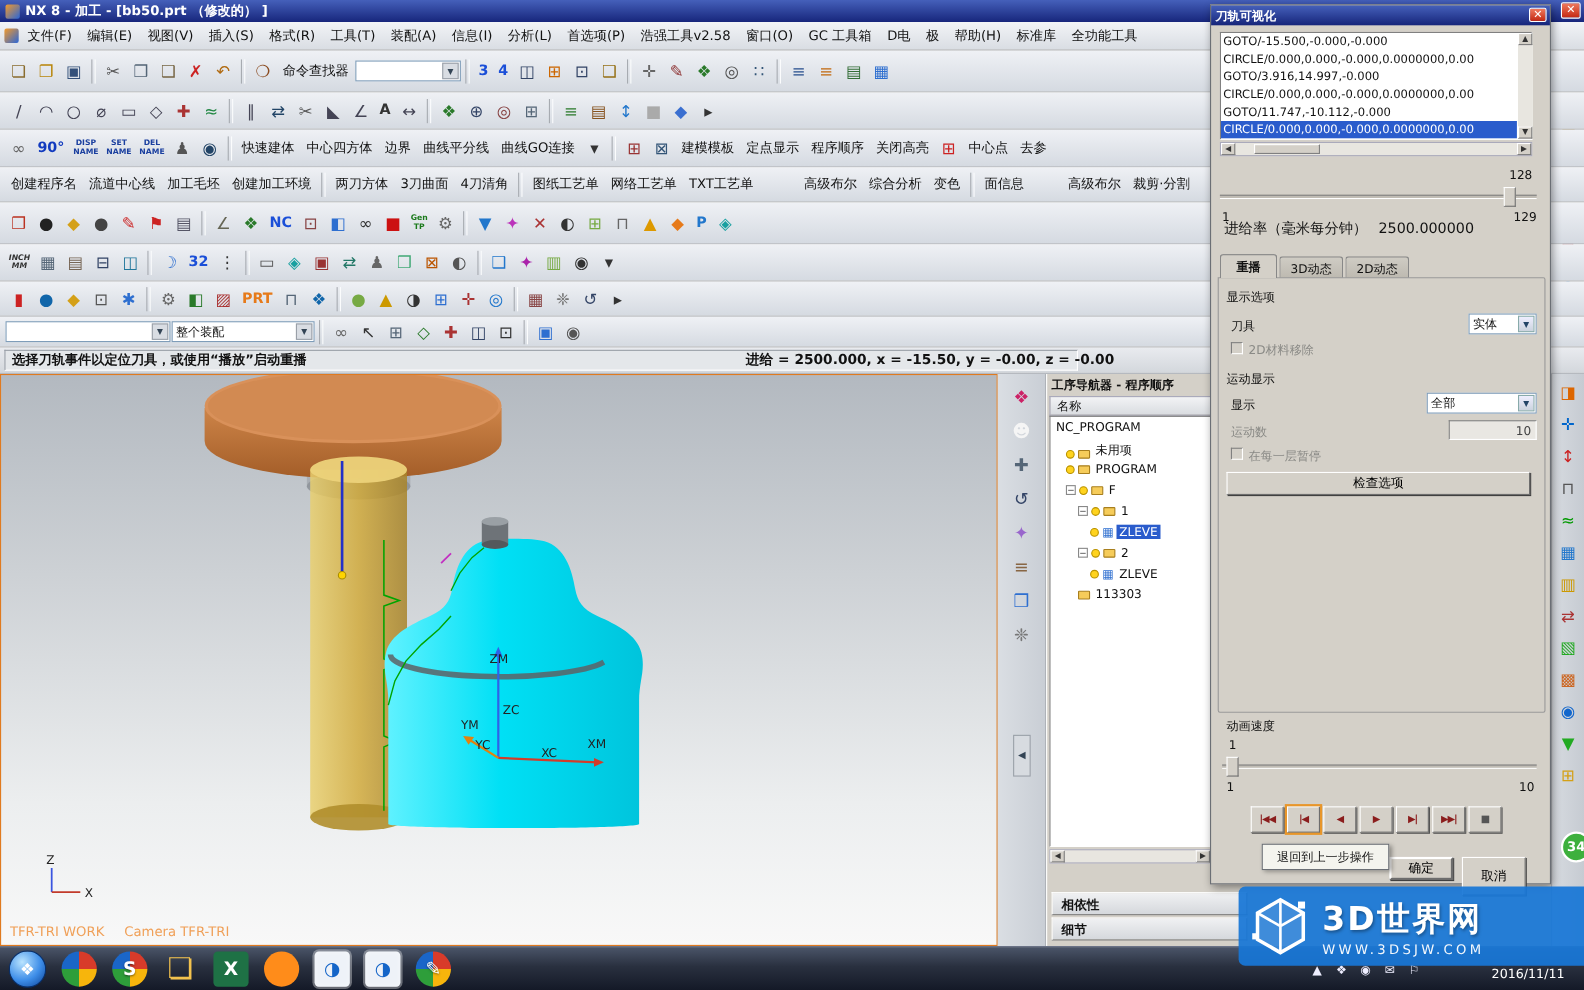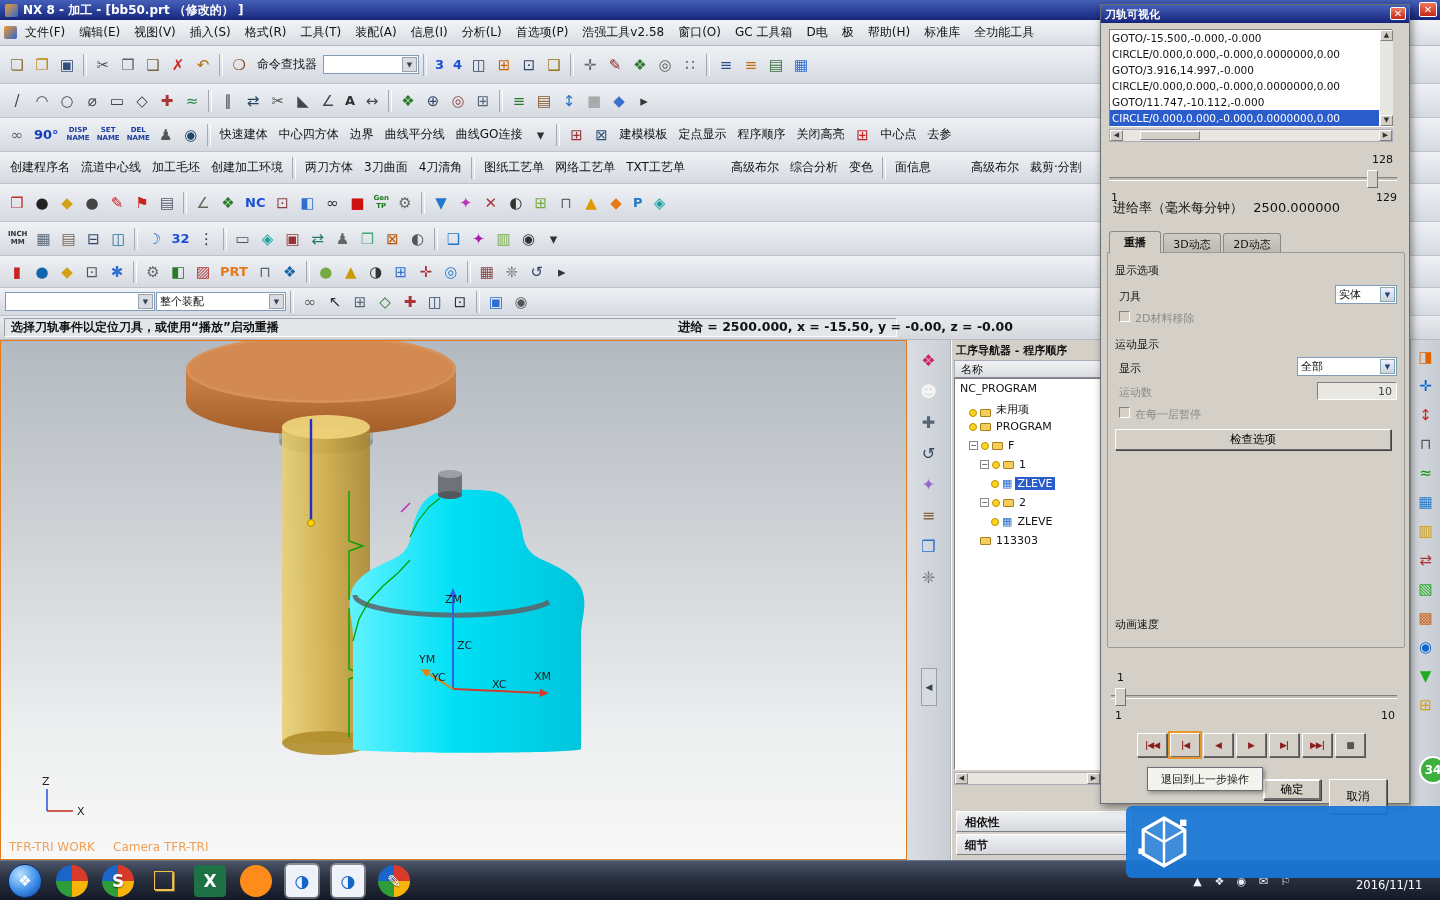--- a/index.html
+++ b/index.html
@@ -17,21 +17,21 @@
 .ticon{width:24px;height:24px;display:inline-flex;align-items:center;justify-content:center;font-size:15px;flex:0 0 auto}
 .tsep{width:4px;height:22px;border-left:1px solid #a7abb1;border-right:1px solid #fbfcfd;margin:0 3px;flex:0 0 auto}
 .tgap{flex:0 0 auto}
 .tbtn{padding:2px 5px;font-size:12px;white-space:nowrap;flex:0 0 auto}
 .tnum{padding:1px 4px;font-weight:bold;font-size:13px;flex:0 0 auto}
 .tmicro{display:inline-flex;flex-direction:column;align-items:center;font-size:7px;line-height:7.5px;font-weight:bold;padding:1px 3px;flex:0 0 auto}
 .tcombo{height:19px;background:#fff;border:1px solid #7f9db9;display:inline-flex;align-items:center;justify-content:space-between;font-size:11px;padding-left:3px;flex:0 0 auto}
 .tcombo .carr{width:15px;height:15px;margin:1px;background:#d9dde3;border:1px solid #9aa0a8;font-size:7px;display:flex;align-items:center;justify-content:center;color:#345}
 
 .promptbar{position:absolute;left:0;top:316px;width:1440px;height:24px;background:linear-gradient(#e9ebef,#d3d7dc);border-bottom:1px solid #b5b9bf;display:flex;align-items:center;z-index:4}
-.promptfield{margin-left:4px;width:893px;height:19px;background:#e4e7ea;border:1px solid #9aa0a8;border-right-color:#fff;border-bottom-color:#fff;display:flex;align-items:center;padding:0 6px;font-weight:bold;font-size:12px}
+.promptfield{margin-left:4px;width:976px;height:19px;background:#e4e7ea;border:1px solid #9aa0a8;border-right-color:#fff;border-bottom-color:#fff;display:flex;align-items:center;padding:0 6px;font-weight:bold;font-size:12px}
 .promptstatus{position:absolute;left:678px;font-weight:bold;font-size:12.5px}
 
 .viewport{position:absolute;left:0;top:340px;width:907px;height:520px;border:1px solid #e07a1f;background:linear-gradient(180deg,#b3b9c0 0%,#cdd1d5 35%,#eceeef 75%,#f8f8f8 100%);z-index:3}
 .vlab{font-size:11px;fill:#222;font-family:"DejaVu Sans",sans-serif}
 .cam{font-size:12px;fill:#f0a058;font-family:"DejaVu Sans",sans-serif}
 
 .resbar{position:absolute;left:907px;top:340px;width:44px;height:520px;background:linear-gradient(90deg,#dadee3,#c9ced5);border-right:1px solid #aeb2b8;z-index:3;display:flex;flex-direction:column;align-items:center;gap:7px;padding-top:8px}
 .resbar .ticon{font-size:16px}
 .collapsechip{width:16px;height:38px;background:#d7dbe0;border:1px solid #9aa0a8;display:flex;align-items:center;justify-content:center;font-size:9px;color:#345;margin-top:120px}
 
@@ -283,21 +283,21 @@
       <span class="ticon" style="color: rgb(170, 51, 51);">✕</span>
       <span class="ticon" style="color: rgb(51, 51, 51);">◐</span>
       <span class="ticon" style="color: rgb(119, 170, 68);">⊞</span>
       <span class="ticon" style="color: rgb(102, 102, 102);">⊓</span>
       <span class="ticon" style="color: rgb(221, 153, 0);">▲</span>
       <span class="ticon" style="color: rgb(230, 122, 26);">◆</span>
       <span class="tnum" style="color: rgb(34, 119, 204);">P</span>
       <span class="ticon" style="color: rgb(24, 160, 160);">◈</span>
     </div>
   <div class="tbrow" style="top:222px;height:34px">
-      <span class="tmicro" style="color: rgb(51, 51, 51);">
+      <span class="tmicro" style="color: rgb(51, 51, 51); font-style: italic;">
         <span>INCH</span>
         <span>MM</span>
       </span>
       <span class="ticon" style="color: rgb(85, 102, 119);">▦</span>
       <span class="ticon" style="color: rgb(119, 102, 85);">▤</span>
       <span class="ticon" style="color: rgb(51, 68, 102);">⊟</span>
       <span class="ticon" style="color: rgb(34, 119, 155);">◫</span>
       <span class="tsep"></span>
       <span class="ticon" style="color: rgb(46, 111, 208);">☽</span>
       <span class="tnum" style="color: rgb(27, 79, 216);">32</span>
@@ -591,21 +591,21 @@
     <div class="combo" style="left:196px;top:352px;width:100px">
       <span>全部</span>
       <span class="carr2">▼</span>
     </div>
     <div class="dlg-abs gray" style="left:18px;top:380px">运动数</div>
     <div class="numfield" style="left:216px;top:377px;width:80px">10</div>
     <div class="cb dis" style="left:18px;top:402px"></div>
     <div class="dlg-abs gray" style="left:34px;top:402px">在每一层暂停</div>
     <button class="btn" style="position:absolute;left:14px;top:424px;width:276px;height:21px">检查选项</button>
 
-    <div class="dlg-abs" style="left:14px;top:612px">动画速度</div>
+    <div class="dlg-abs" style="left:14px;top:648px">动画速度</div>
     <div class="dlg-abs" style="left:16px;top:666px">1</div>
     <div class="slidertrack" style="left:10px;top:690px;width:286px">
       <div class="sliderthumb" style="left:4px"></div>
     </div>
     <div class="dlg-abs" style="left:14px;top:704px">1</div>
     <div class="dlg-abs" style="right:14px;top:704px">10</div>
 
     <div id="playback" style="position:absolute;left:36px;top:728px;display:flex">
         <button class="pbtn">|◀◀</button>
         <button class="pbtn focus">|◀</button>
@@ -641,16 +641,20 @@
     </div>
   <div class="clock">2016/11/11</div>
 
   <div class="watermark">
     <svg width="64" height="64" viewBox="0 0 80 72">
       <path d="M40,6 L66,21 L66,51 L40,66 L14,51 L14,21 Z" fill="rgba(255,255,255,0.12)" stroke="#fff" stroke-width="4"></path>
       <path d="M40,36 L40,6 M40,36 L66,21 M40,36 L14,21 M40,36 L40,66" stroke="#fff" stroke-width="3" fill="none"></path>
       <rect x="60" y="8" width="8" height="8" fill="#fff"></rect>
       <rect x="8" y="44" width="7" height="7" fill="#fff"></rect>
     </svg>
+    <div class="wm-text">
+      <div class="wm-title">3D世界网</div>
+      <div class="wm-url">WWW.3DSJW.COM</div>
+    </div>
   </div>
   <div class="badge">34</div>
 
 </div>
 
 </body></html>

